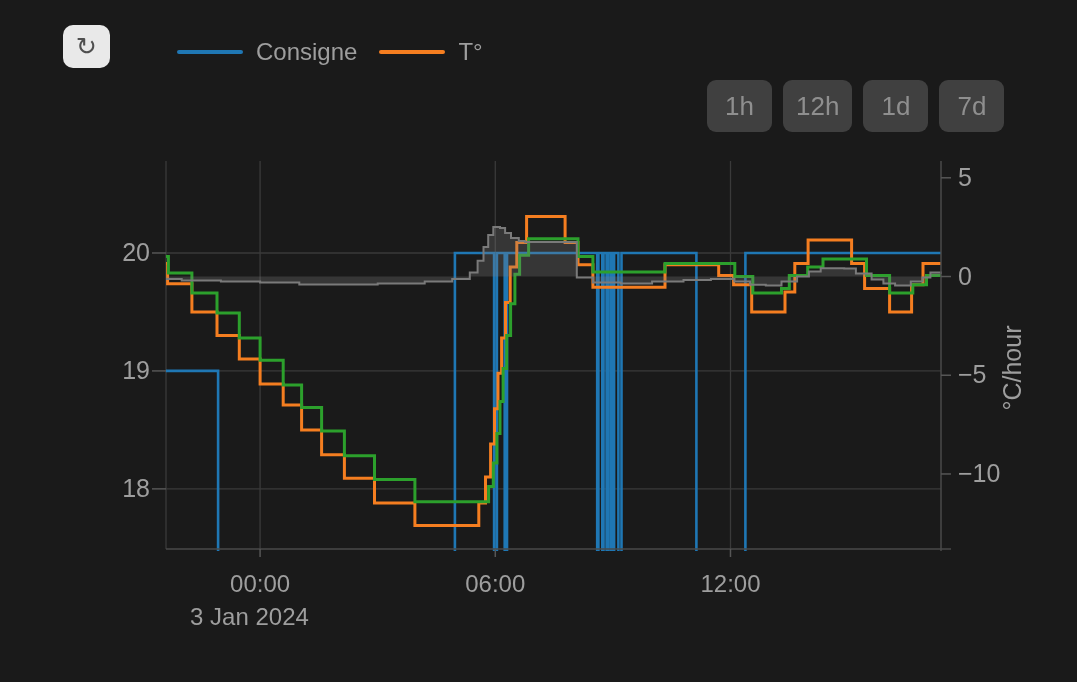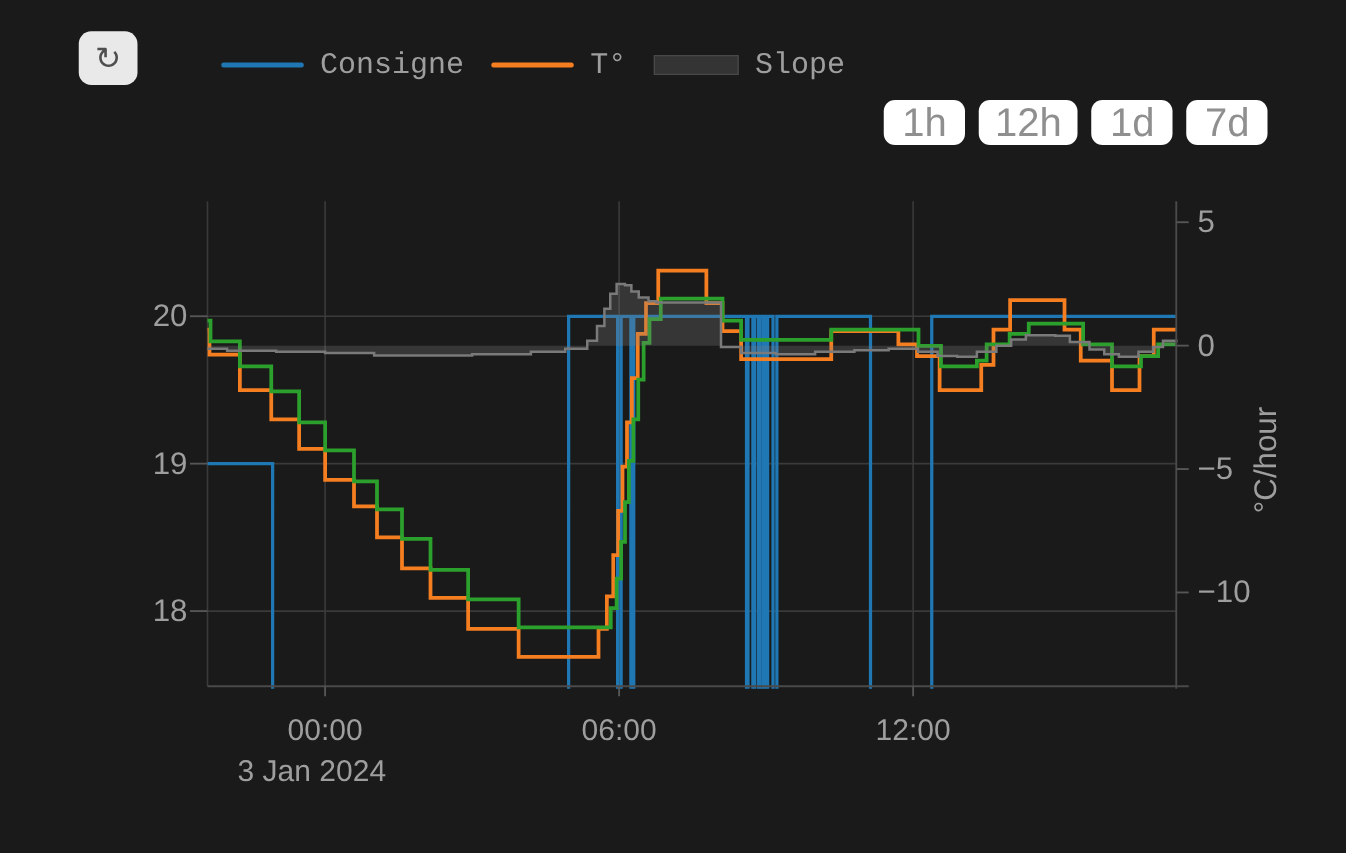--- a/index.html
+++ b/index.html
@@ -5,47 +5,43 @@
   html,body{margin:0;padding:0;background:#1a1a1a;}
   body{width:1077px;height:682px;overflow:hidden;font-family:"Liberation Sans",sans-serif;}
   .stage{position:relative;width:1077px;height:682px;background:#1a1a1a;}
   .refresh-btn{position:absolute;left:63px;top:25px;width:47px;height:43px;background:#e9e9e9;
     border:none;border-radius:10px;color:#4f4f4f;font-size:25px;line-height:1;cursor:pointer;
     display:flex;align-items:center;justify-content:center;font-family:"DejaVu Sans",sans-serif;}
   .legend{position:absolute;left:177px;top:38px;height:28px;display:flex;align-items:center;gap:22px;}
   .legend-item{display:flex;align-items:center;gap:13px;cursor:pointer;}
   .swatch-line{width:66px;height:4px;border-radius:2px;background:#888;}
   .swatch-rect{width:66px;height:14px;background:#343434;border:1px solid #484848;}
-  .legend-label{color:#9e9e9e;font-size:24px;font-family:Liberation Mono, monospace;}
+  .legend-label{color:#9e9e9e;font-size:24px;}
   .ranges{position:absolute;left:707px;top:80px;display:flex;gap:11px;}
-  .range-btn{min-width:65px;height:36px;padding:0 13px;background:#ffffff;color:#8f8f8f;border:none;
-    border-radius:9px;font-size:32px;font-family:"Liberation Sans",sans-serif;cursor:pointer;}
+  .range-btn{min-width:65px;height:52px;padding:0 13px;background:#404040;color:#8f8f8f;border:none;
+    border-radius:9px;font-size:26px;font-family:"Liberation Sans",sans-serif;cursor:pointer;}
   #chart-svg{position:absolute;left:0;top:0;}
 </style>
 </head>
 <body>
 
 <div class="stage">
 
   <button class="refresh-btn">
     <span>↻</span>
   </button>
 
   <div class="legend">
     <div class="legend-item">
       <span class="swatch-line" style="background: rgb(31, 119, 180);"></span>
       <span class="legend-label">Consigne</span>
     </div>
     <div class="legend-item">
       <span class="swatch-line" style="background: rgb(245, 126, 32);"></span>
       <span class="legend-label">T°</span>
-    </div>
-    <div class="legend-item">
-      <span class="swatch-rect"></span>
-      <span class="legend-label">Slope</span>
     </div>
   </div>
 
   <div class="ranges">
     <button class="range-btn">1h</button>
     <button class="range-btn">12h</button>
     <button class="range-btn">1d</button>
     <button class="range-btn">7d</button>
   </div>
 

